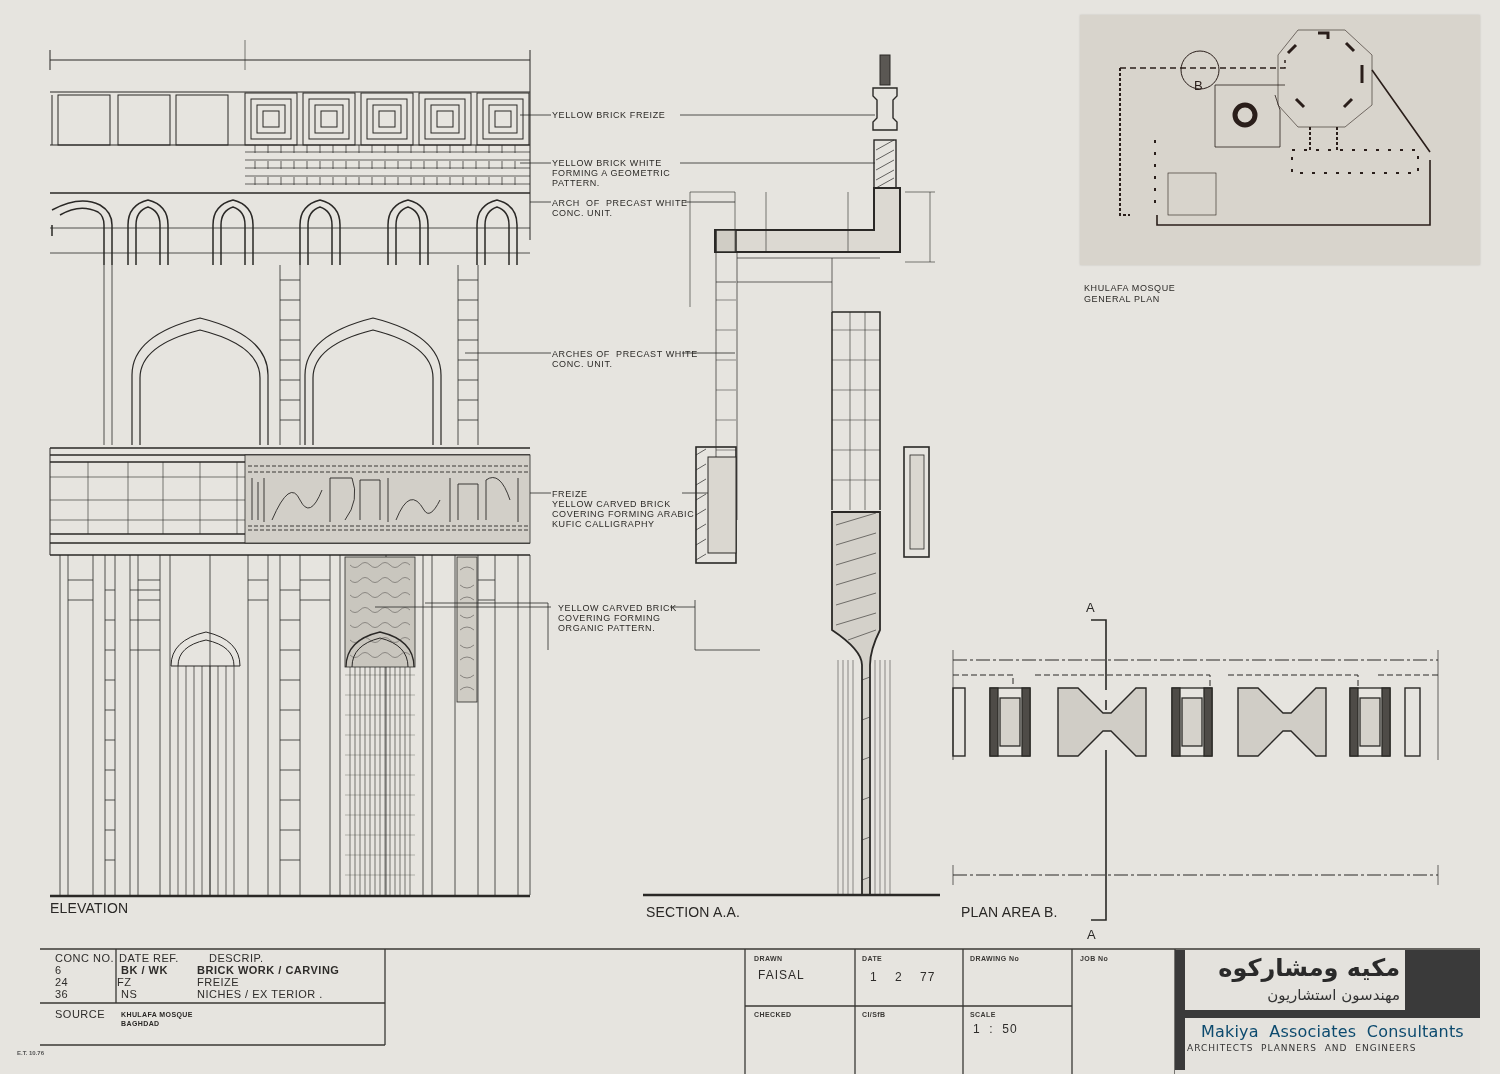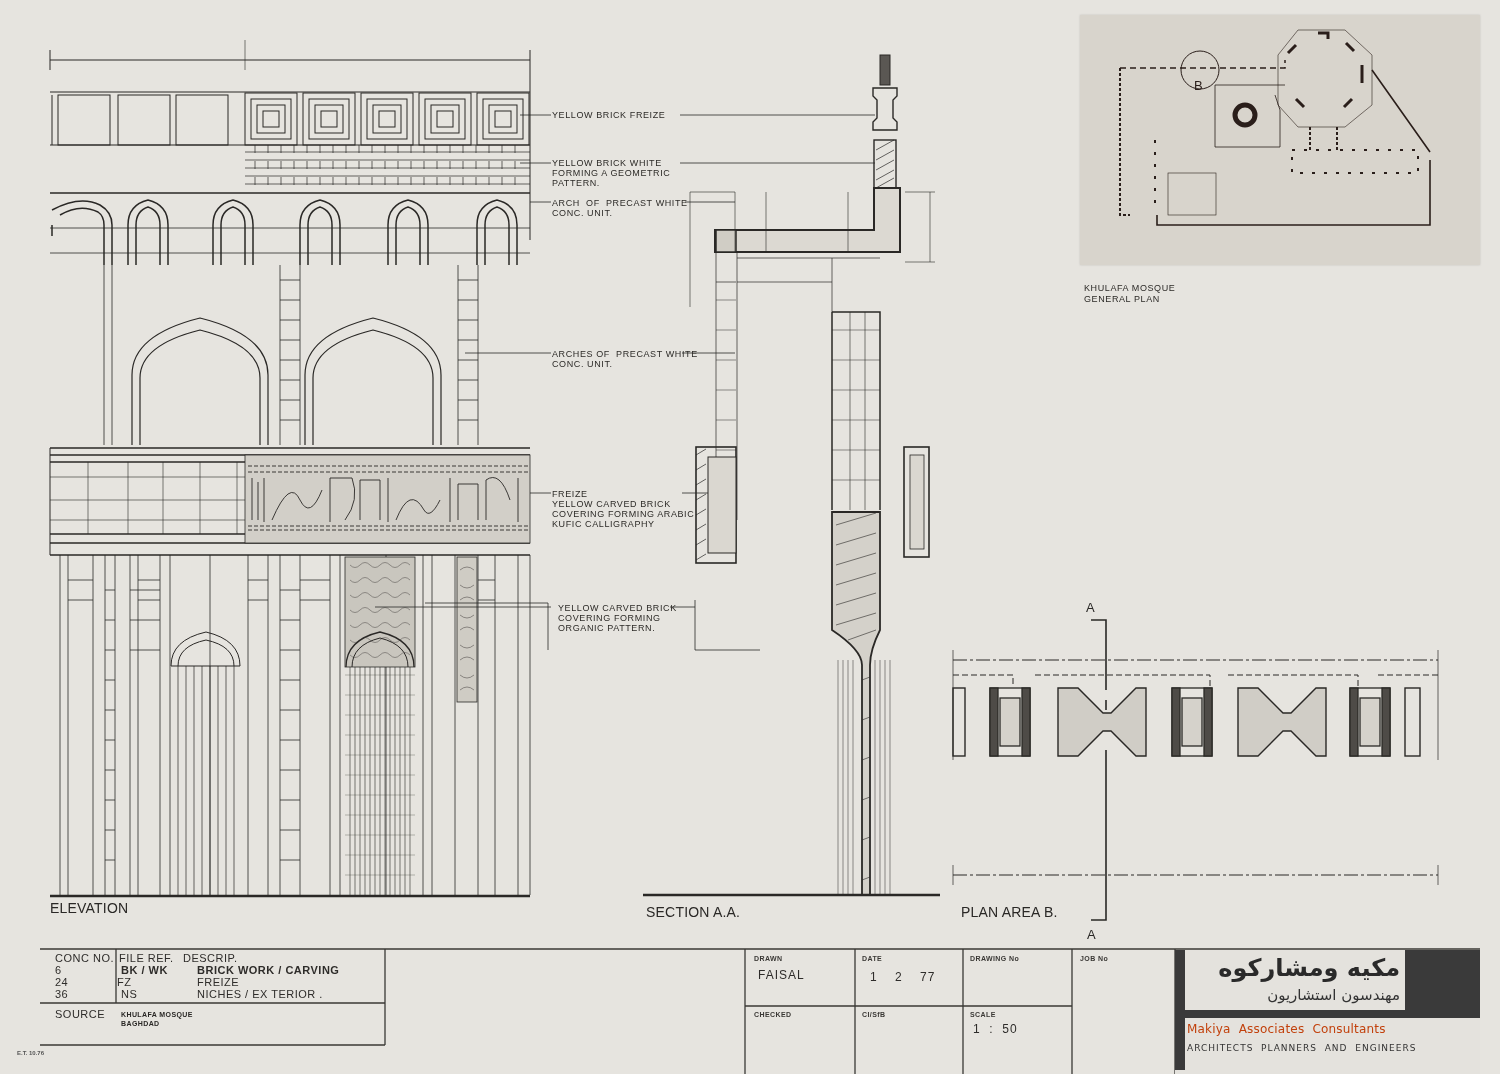--- a/index.html
+++ b/index.html
@@ -292,22 +292,22 @@
         <rect x="88" y="158" width="48" height="42" stroke-width="0.6"></rect>
       </g>
       <text x="114" y="75" font-size="13" fill="#2a1e1a" font-family="Liberation Sans, sans-serif">B</text>
     </svg>
   </div>
   <div class="abs hand" style="left:1084px;top:283px;font-size:9px;">KHULAFA MOSQUE</div>
   <div class="abs hand" style="left:1084px;top:294px;font-size:9px;">GENERAL PLAN</div>
 
   <div>
     <div class="abs tb-small" style="left:55px;top:952px;">CONC  NO.</div>
-    <div class="abs tb-small" style="left:119px;top:952px;">FILE  REF.</div>
-    <div class="abs tb-small" style="left:183px;top:952px;">DESCRIP.</div>
+    <div class="abs tb-small" style="left:119px;top:952px;">DATE  REF.</div>
+    <div class="abs tb-small" style="left:209px;top:952px;">DESCRIP.</div>
 
     <div class="abs tb-small" style="left:55px;top:964px;">6</div>
     <div class="abs tb-small" style="left:121px;top:964px;font-weight:bold;">BK / WK</div>
     <div class="abs tb-small" style="left:197px;top:964px;font-weight:bold;">BRICK  WORK / CARVING</div>
 
     <div class="abs tb-small" style="left:55px;top:976px;">24</div>
     <div class="abs tb-small" style="left:117px;top:976px;">FZ</div>
     <div class="abs tb-small" style="left:197px;top:976px;">FREIZE</div>
 
     <div class="abs tb-small" style="left:55px;top:988px;">36</div>
@@ -330,17 +330,17 @@
     <div class="abs tb-label" style="left:970px;top:1011px;">SCALE</div>
     <div class="abs tb-val" style="left:973px;top:1022px;white-space:pre;">1  :  50</div>
   </div>
 
   <div class="abs" style="left:1175px;top:950px;width:305px;height:152px;background:#e4e2dd;">
     <div class="abs" style="left:0;top:0;width:10px;height:120px;background:#3a3a3a;"></div>
     <div class="abs" style="left:10px;top:60px;width:295px;height:8px;background:#3a3a3a;"></div>
     <div class="abs" style="left:230px;top:0;width:75px;height:60px;background:#3a3a3a;"></div>
     <div class="abs" style="left:20px;top:4px;width:205px;text-align:right;direction:rtl;font-family:'DejaVu Sans',sans-serif;font-size:24px;font-weight:bold;color:#2a2a2a;">مكيه ومشاركوه</div>
     <div class="abs" style="left:20px;top:36px;width:205px;text-align:right;direction:rtl;font-family:'DejaVu Sans',sans-serif;font-size:15px;color:#333;">مهندسون استشاريون</div>
-    <div class="abs" style="left:12px;top:72px;font-family:'DejaVu Sans',sans-serif;font-size:12px;letter-spacing:0.2px;color:#c2410c;white-space:pre;">Makiya  Associates  Consultants</div>
+    <div class="abs" style="left:26px;top:72px;font-family:'DejaVu Sans',sans-serif;font-size:16px;letter-spacing:0.2px;color:#0c4a6e;white-space:pre;">Makiya  Associates  Consultants</div>
     <div class="abs" style="left:12px;top:93px;font-family:'DejaVu Sans',sans-serif;font-size:9px;letter-spacing:1px;color:#333;white-space:pre;">ARCHITECTS  PLANNERS  AND  ENGINEERS</div>
   </div>
 
 </div>
 
 </body></html>

